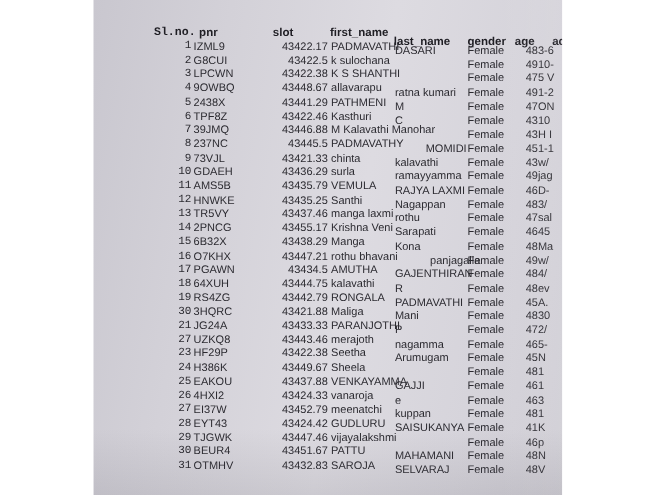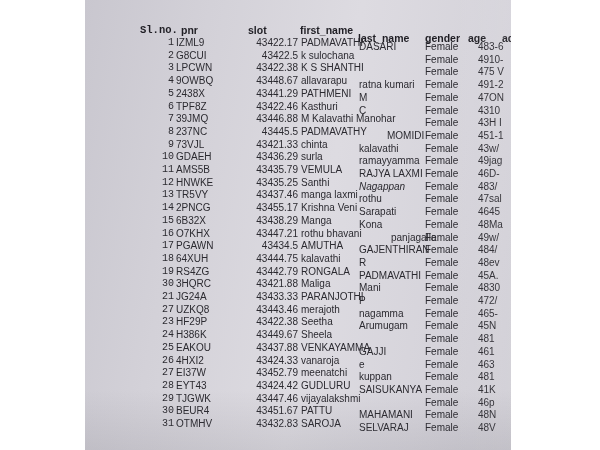--- a/index.html
+++ b/index.html
@@ -164,21 +164,21 @@
           <span class="c c-last" style="top: 4px;">RAJYA LAXMI</span>
           <span class="c c-gender" style="top: 4px;">Female</span>
           <span class="c c-age" style="top: 4px;">46</span>
           <span class="c c-addr" style="top: 4px;">D-</span>
         </div>
         <div class="row" style="top: 176.7px;">
           <span class="c c-slno">12</span>
           <span class="c c-pnr">HNWKE</span>
           <span class="c c-slot">43435.25</span>
           <span class="c c-first">Santhi</span>
-          <span class="c c-last" style="top: 4px; font-style: italic;">Nagappan</span>
+          <span class="c c-last" style="top: 4px;">Nagappan</span>
           <span class="c c-gender" style="top: 4px;">Female</span>
           <span class="c c-age" style="top: 4px;">48</span>
           <span class="c c-addr" style="top: 4px;">3/</span>
         </div>
         <div class="row" style="top: 189.4px;">
           <span class="c c-slno">13</span>
           <span class="c c-pnr">TR5VY</span>
           <span class="c c-slot">43437.46</span>
           <span class="c c-first">manga laxmi</span>
           <span class="c c-last" style="top: 4px;">rothu</span>

